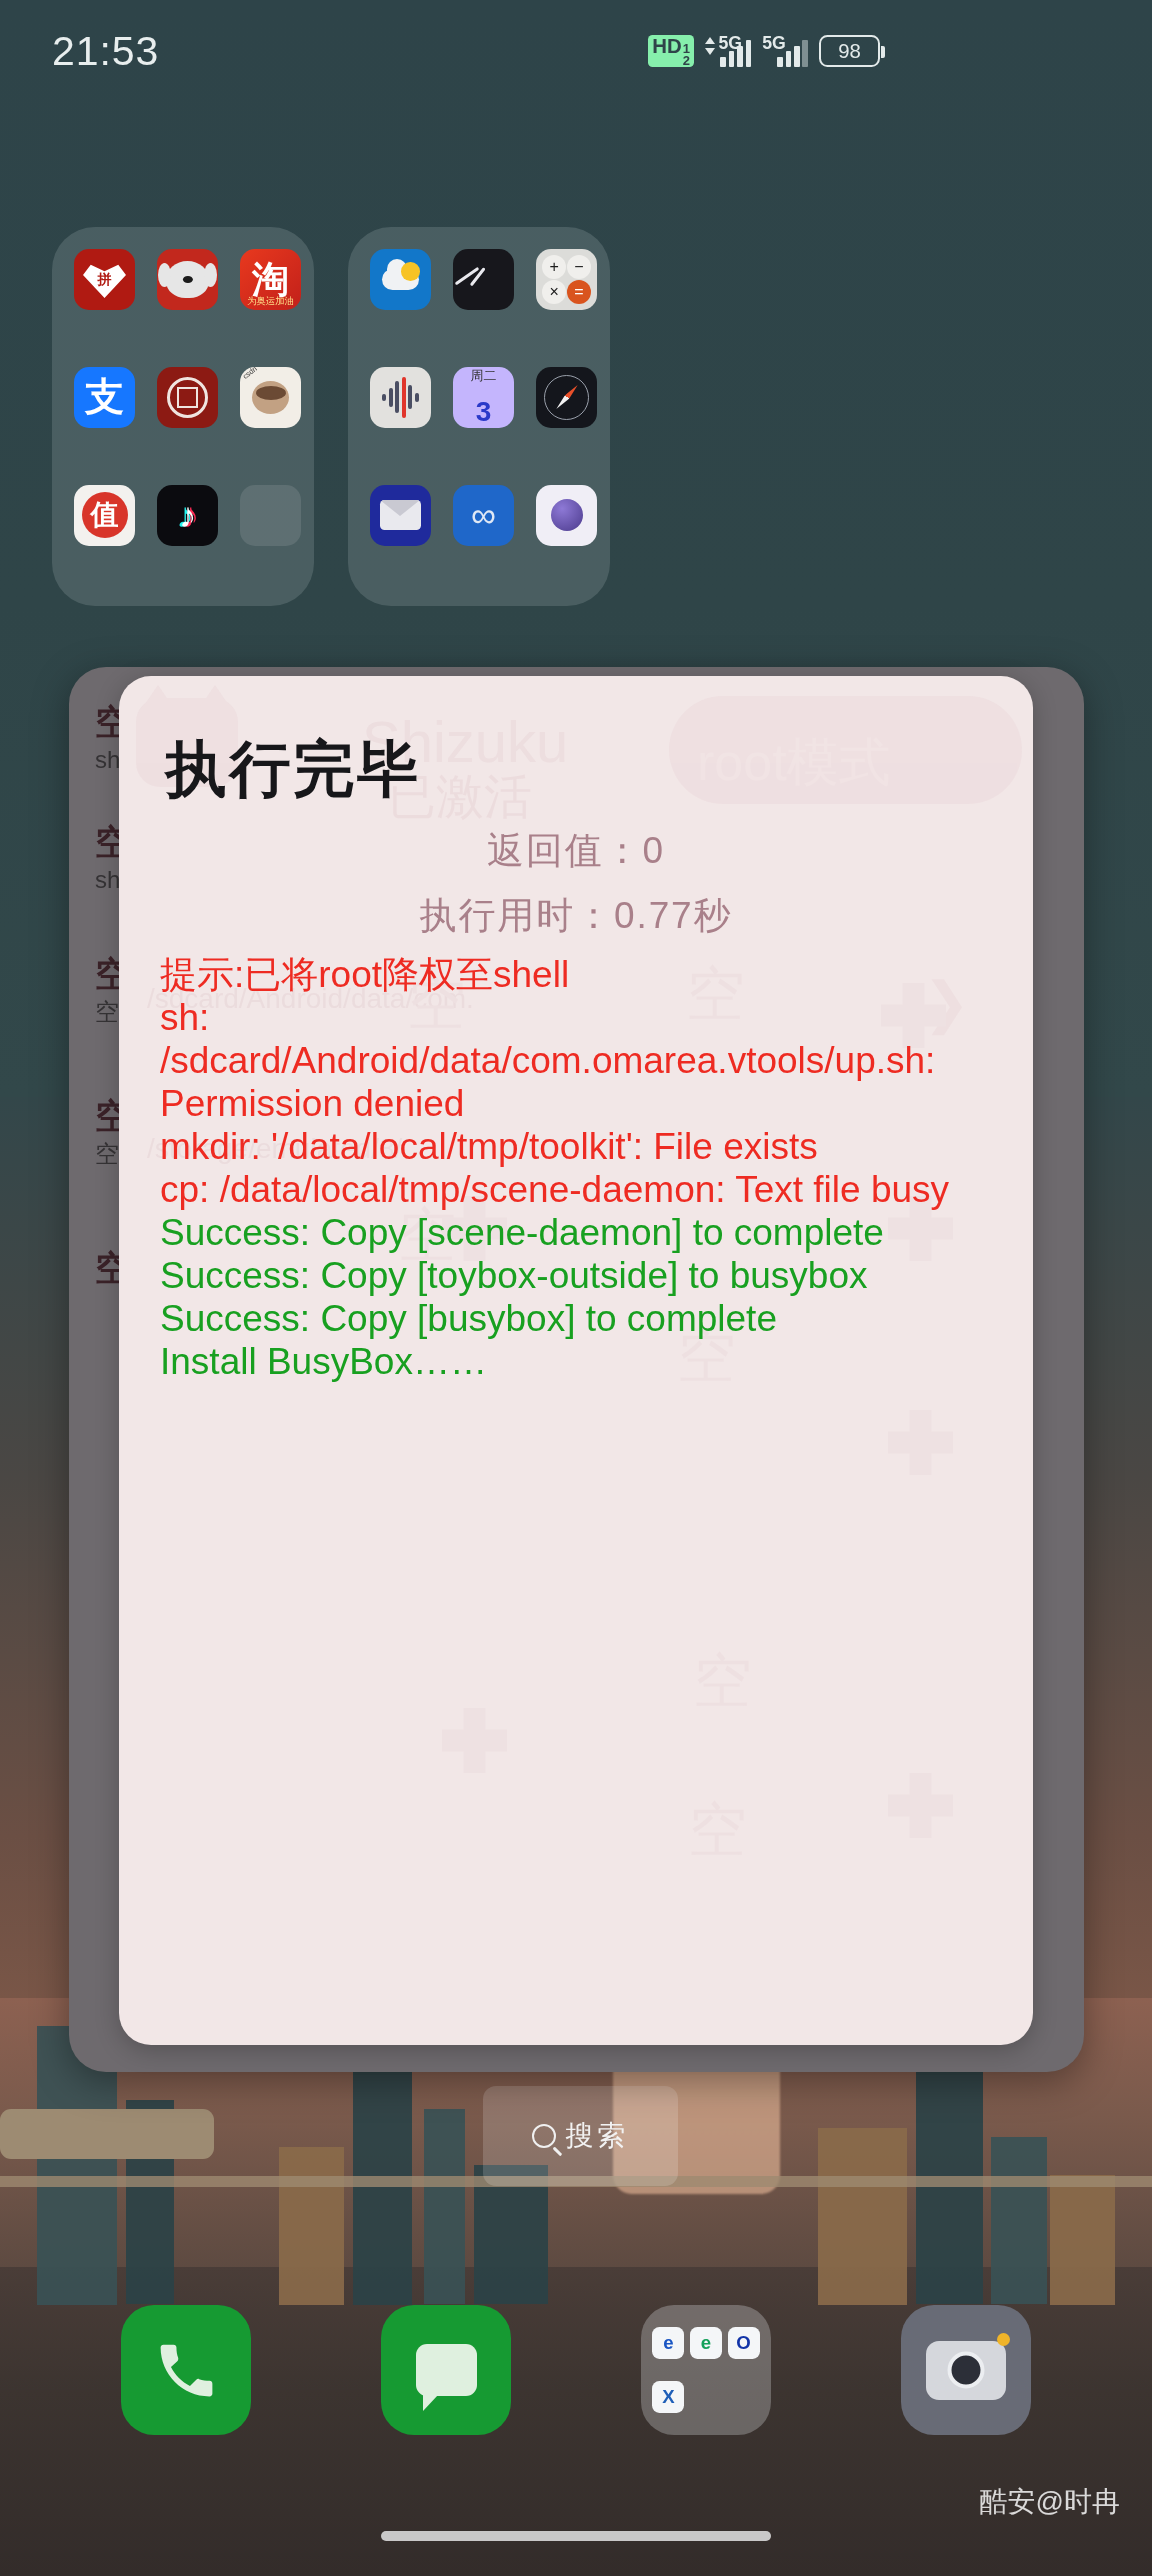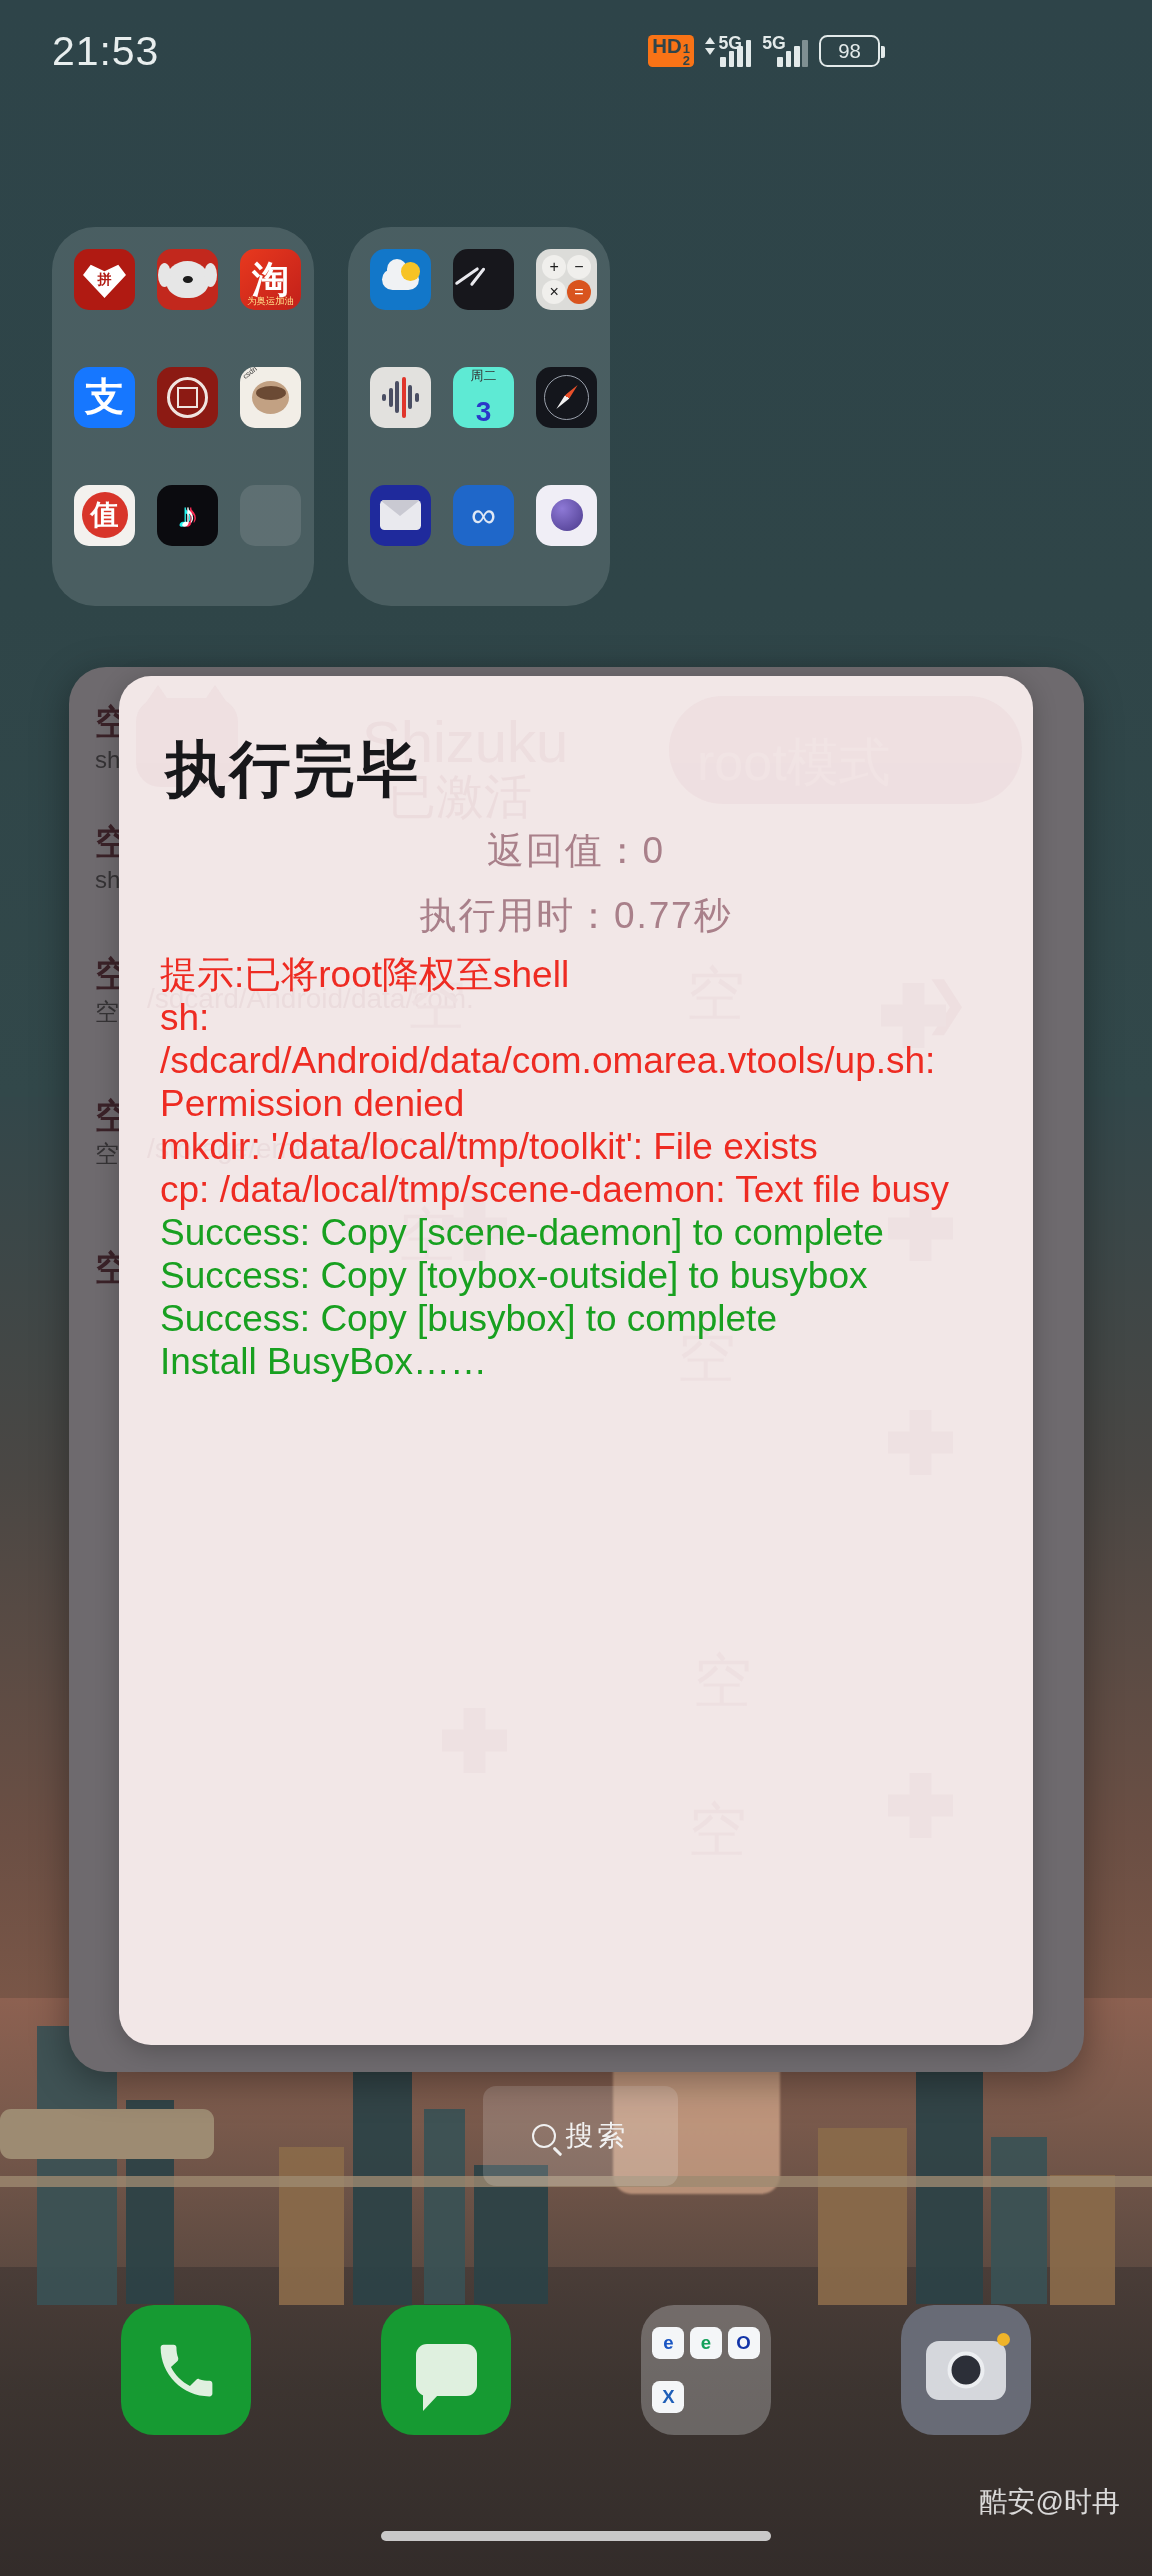--- a/index.html
+++ b/index.html
@@ -61,21 +61,21 @@
 
   
   #statusbar {
     position:absolute; left:0; top:0; width:932px; height:102px;
     display:flex; align-items:center; justify-content:space-between;
     padding:0 52px; z-index:30; color:#e8eeee;
   }
   #clock { font-size:41px; font-weight:400; letter-spacing:0.9px; }
   #status-icons { display:flex; align-items:center; gap:11px; }
   .hd-badge {
-    background:#f97316; color:#2f4449; font-size:20.4px; font-weight:700;
+    background:#86efac; color:#2f4449; font-size:20.4px; font-weight:700;
     border-radius:4.6px; padding:1.9px 4.6px; display:flex; align-items:baseline; line-height:1;
   }
   .hd-badge .hd-sub { font-size:13px; margin-left:0.9px; display:flex; flex-direction:column; line-height:.85; }
   .sig { display:flex; align-items:flex-end; gap:2.8px; height:32px; position:relative; padding-left:15px; }
   .sig .tri { position:absolute; left:0; top:1.9px; width:0;height:0;
     border-left:5.6px solid transparent;border-right:5.6px solid transparent;border-bottom:7.4px solid #e3eaea; }
   .sig .tri2 { position:absolute; left:0; top:13px; width:0;height:0;
     border-left:5.6px solid transparent;border-right:5.6px solid transparent;border-top:7.4px solid #e3eaea; }
   .sig .g { position:absolute; left:13px; top:-1.9px; font-size:17.7px; font-weight:700; color:#e3eaea; }
   .sig .b { width:5.6px; background:#e3eaea; border-radius:0.9px; margin-top:15px; }
@@ -146,21 +146,21 @@
     transform:rotate(38deg);transform-origin:top;border-radius:1.9px;}
   .ic-clock .m{position:absolute;left:24px;top:18.6px;width:2.8px;height:28px;background:#e9e9ee;
     transform:rotate(55deg);transform-origin:top;border-radius:1.9px;}
   .ic-calc{background:#dcdcd9;display:grid;grid-template-columns:1fr 1fr;place-items:center;padding:5.6px;}
   .ic-calc div{width:24px;height:24px;border-radius:50%;background:#f0efec;color:#1c1c1c;font-size:16px;
     display:flex;align-items:center;justify-content:center;}
   .ic-calc div.eq{background:#d9541e;color:#fff;}
   .ic-rec{background:#e2e1de;display:flex;align-items:center;justify-content:center;gap:2.8px;}
   .ic-rec i{display:block;width:3.7px;background:#4a4e63;border-radius:1.9px;}
   .ic-rec i.r{background:#e0352b;}
-  .ic-cal{background:#5eead4;flex-direction:column;gap:16px;}
+  .ic-cal{background:#c4b5fd;flex-direction:column;gap:16px;}
   .ic-cal .wd{font-size:13px;color:#333;line-height:1;}
   .ic-cal .dd{font-size:28px;color:#2a39c9;font-weight:700;line-height:1;}
   .ic-safari{background:#14161c;}
   .ic-safari .dial{width:45px;height:45px;border-radius:50%;border:1.9px solid #9aa0ab;position:relative;}
   .ic-safari .needle{position:absolute;left:50%;top:50%;width:5.6px;height:32px;transform:translate(-50%,-50%) rotate(42deg);
     background:linear-gradient(180deg,#e8502a 50%,#f2f2f2 50%);clip-path:polygon(50% 0,100% 50%,50% 100%,0 50%);}
   .ic-mail{background:#1f2a9c;}
   .ic-mail .env{width:41px;height:30px;background:#e9e9ee;border-radius:4.6px;position:relative;overflow:hidden;}
   .ic-mail .env::after{content:"";position:absolute;left:0;top:0;width:0;height:0;
     border-left:20.4px solid transparent;border-right:20.4px solid transparent;border-top:16.7px solid #c9c9d2;}

